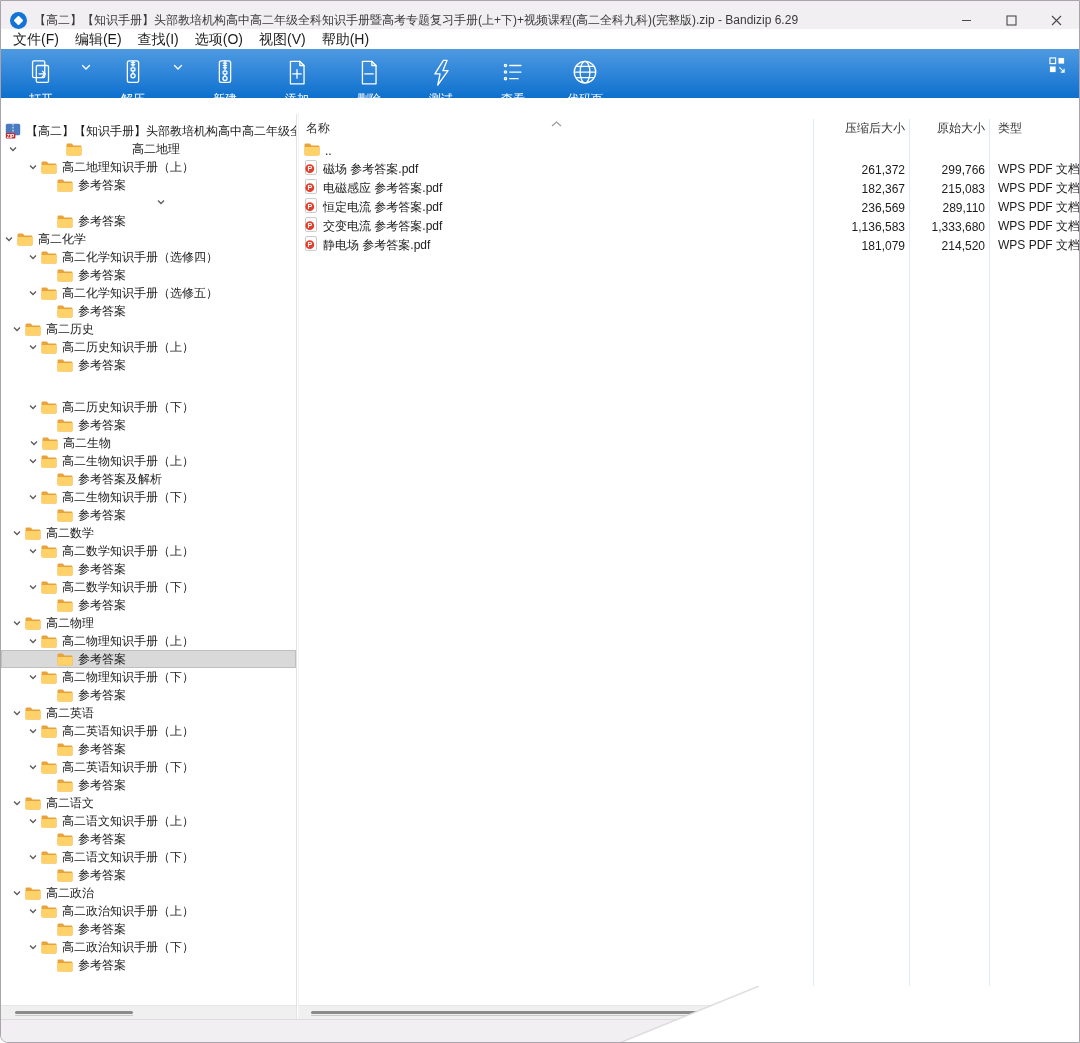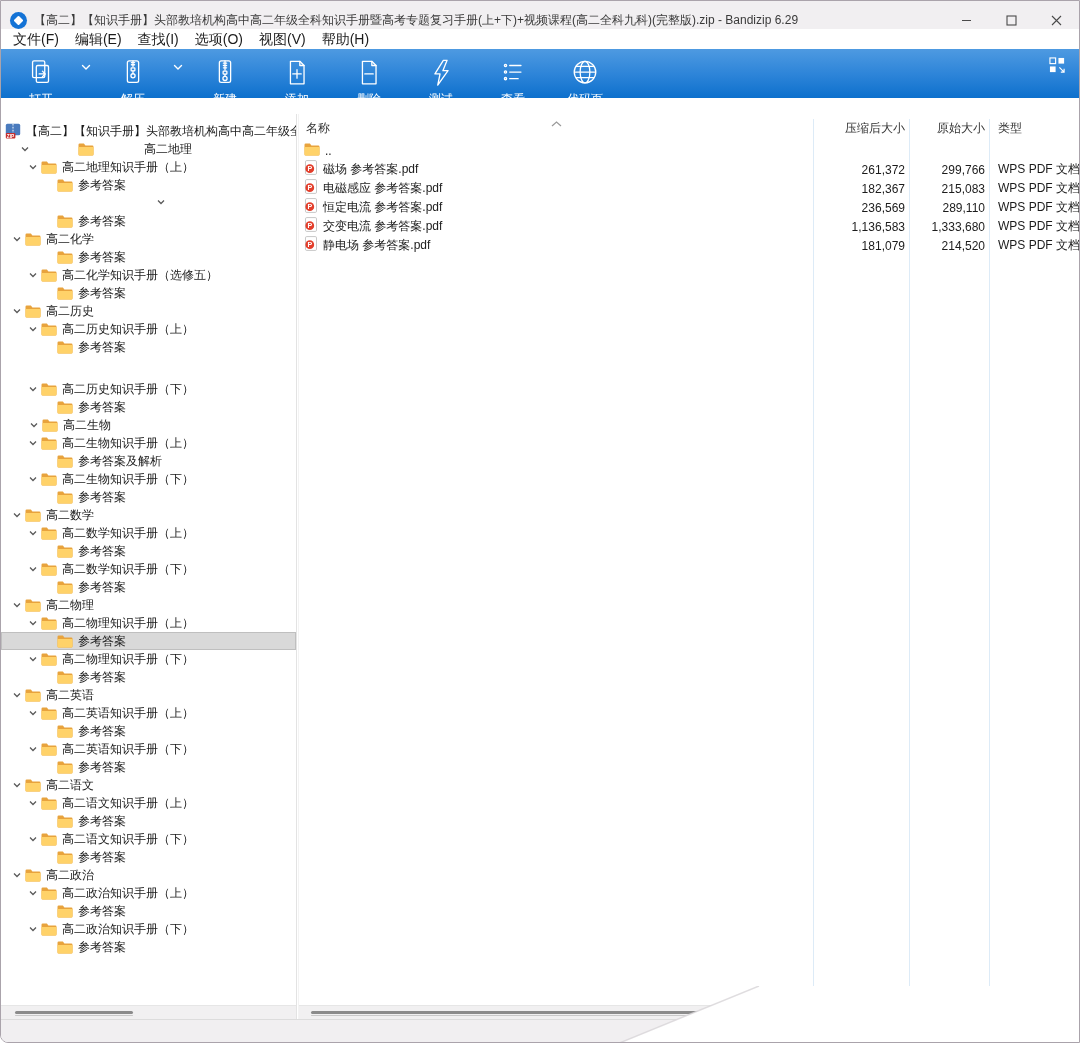--- a/index.html
+++ b/index.html
@@ -225,21 +225,21 @@
             <span class="tree-ico">
               <svg width="16" height="16" viewBox="0 0 16 16">
                 <rect x="0.8" y="0.8" width="14.4" height="11.5" rx="1.6" fill="#4A7BBE"></rect>
                 <path d="M8 0.8 v11" stroke="#d9e6f5" stroke-width="1.2" stroke-dasharray="1.7 1.3"></path>
                 <rect x="0.8" y="10" width="9.6" height="5.6" rx="1" fill="#C62F2F"></rect>
                 <text x="5.6" y="14.5" font-size="4.8" font-weight="bold" fill="#fff" text-anchor="middle" font-family="Liberation Sans, sans-serif">ZIP</text>
               </svg>
             </span>
             <span class="tree-label">【高二】【知识手册】头部教培机构高中高二年级全科知</span>
           </div>
-          <div class="tree-row" style="padding-left: 16px; gap: 45px;">
+          <div class="tree-row" style="padding-left: 4px; gap: 45px;">
             <span class="tree-chev">
               <svg width="10" height="10" viewBox="0 0 10 10">
                 <path d="M2 3.5 L5 6.5 L8 3.5" fill="none" stroke="#5a5a5a" stroke-width="1.3"></path>
               </svg>
             </span>
             <span class="tree-ico">
               <svg width="16" height="13" viewBox="0 0 16 13">
                 <path d="M0.5 1.8 A1.2 1.2 0 0 1 1.7 0.6 H5.9 l1.5 1.9 H14.3 A1.2 1.2 0 0 1 15.5 3.7 V11.2 A1.2 1.2 0 0 1 14.3 12.4 H1.7 A1.2 1.2 0 0 1 0.5 11.2 Z" fill="#E8A33D"></path>
                 <path d="M0.5 4.1 H15.5 V11.2 A1.2 1.2 0 0 1 14.3 12.4 H1.7 A1.2 1.2 0 0 1 0.5 11.2 Z" fill="#FFD269"></path>
               </svg>
@@ -287,33 +287,47 @@
           <div class="tree-row" style="padding-left: 40px;">
             <span class="tree-spacer"></span>
             <span class="tree-ico">
               <svg width="16" height="13" viewBox="0 0 16 13">
                 <path d="M0.5 1.8 A1.2 1.2 0 0 1 1.7 0.6 H5.9 l1.5 1.9 H14.3 A1.2 1.2 0 0 1 15.5 3.7 V11.2 A1.2 1.2 0 0 1 14.3 12.4 H1.7 A1.2 1.2 0 0 1 0.5 11.2 Z" fill="#E8A33D"></path>
                 <path d="M0.5 4.1 H15.5 V11.2 A1.2 1.2 0 0 1 14.3 12.4 H1.7 A1.2 1.2 0 0 1 0.5 11.2 Z" fill="#FFD269"></path>
               </svg>
             </span>
             <span class="tree-label">参考答案</span>
           </div>
-          <div class="tree-row" style="padding-left: 8px;">
+          <div class="tree-row" style="padding-left: 0;">
             <span class="tree-chev">
               <svg width="10" height="10" viewBox="0 0 10 10">
                 <path d="M2 3.5 L5 6.5 L8 3.5" fill="none" stroke="#5a5a5a" stroke-width="1.3"></path>
               </svg>
             </span>
             <span class="tree-ico">
               <svg width="16" height="13" viewBox="0 0 16 13">
                 <path d="M0.5 1.8 A1.2 1.2 0 0 1 1.7 0.6 H5.9 l1.5 1.9 H14.3 A1.2 1.2 0 0 1 15.5 3.7 V11.2 A1.2 1.2 0 0 1 14.3 12.4 H1.7 A1.2 1.2 0 0 1 0.5 11.2 Z" fill="#E8A33D"></path>
                 <path d="M0.5 4.1 H15.5 V11.2 A1.2 1.2 0 0 1 14.3 12.4 H1.7 A1.2 1.2 0 0 1 0.5 11.2 Z" fill="#FFD269"></path>
               </svg>
             </span>
             <span class="tree-label">高二化学</span>
+          </div>
+          <div class="tree-row" style="padding-left: 24px;">
+            <span class="tree-chev">
+              <svg width="10" height="10" viewBox="0 0 10 10">
+                <path d="M2 3.5 L5 6.5 L8 3.5" fill="none" stroke="#5a5a5a" stroke-width="1.3"></path>
+              </svg>
+            </span>
+            <span class="tree-ico">
+              <svg width="16" height="13" viewBox="0 0 16 13">
+                <path d="M0.5 1.8 A1.2 1.2 0 0 1 1.7 0.6 H5.9 l1.5 1.9 H14.3 A1.2 1.2 0 0 1 15.5 3.7 V11.2 A1.2 1.2 0 0 1 14.3 12.4 H1.7 A1.2 1.2 0 0 1 0.5 11.2 Z" fill="#E8A33D"></path>
+                <path d="M0.5 4.1 H15.5 V11.2 A1.2 1.2 0 0 1 14.3 12.4 H1.7 A1.2 1.2 0 0 1 0.5 11.2 Z" fill="#FFD269"></path>
+              </svg>
+            </span>
+            <span class="tree-label">高二化学知识手册（选修四）</span>
           </div>
           <div class="tree-row" style="padding-left: 40px;">
             <span class="tree-spacer"></span>
             <span class="tree-ico">
               <svg width="16" height="13" viewBox="0 0 16 13">
                 <path d="M0.5 1.8 A1.2 1.2 0 0 1 1.7 0.6 H5.9 l1.5 1.9 H14.3 A1.2 1.2 0 0 1 15.5 3.7 V11.2 A1.2 1.2 0 0 1 14.3 12.4 H1.7 A1.2 1.2 0 0 1 0.5 11.2 Z" fill="#E8A33D"></path>
                 <path d="M0.5 4.1 H15.5 V11.2 A1.2 1.2 0 0 1 14.3 12.4 H1.7 A1.2 1.2 0 0 1 0.5 11.2 Z" fill="#FFD269"></path>
               </svg>
             </span>
             <span class="tree-label">参考答案</span>

